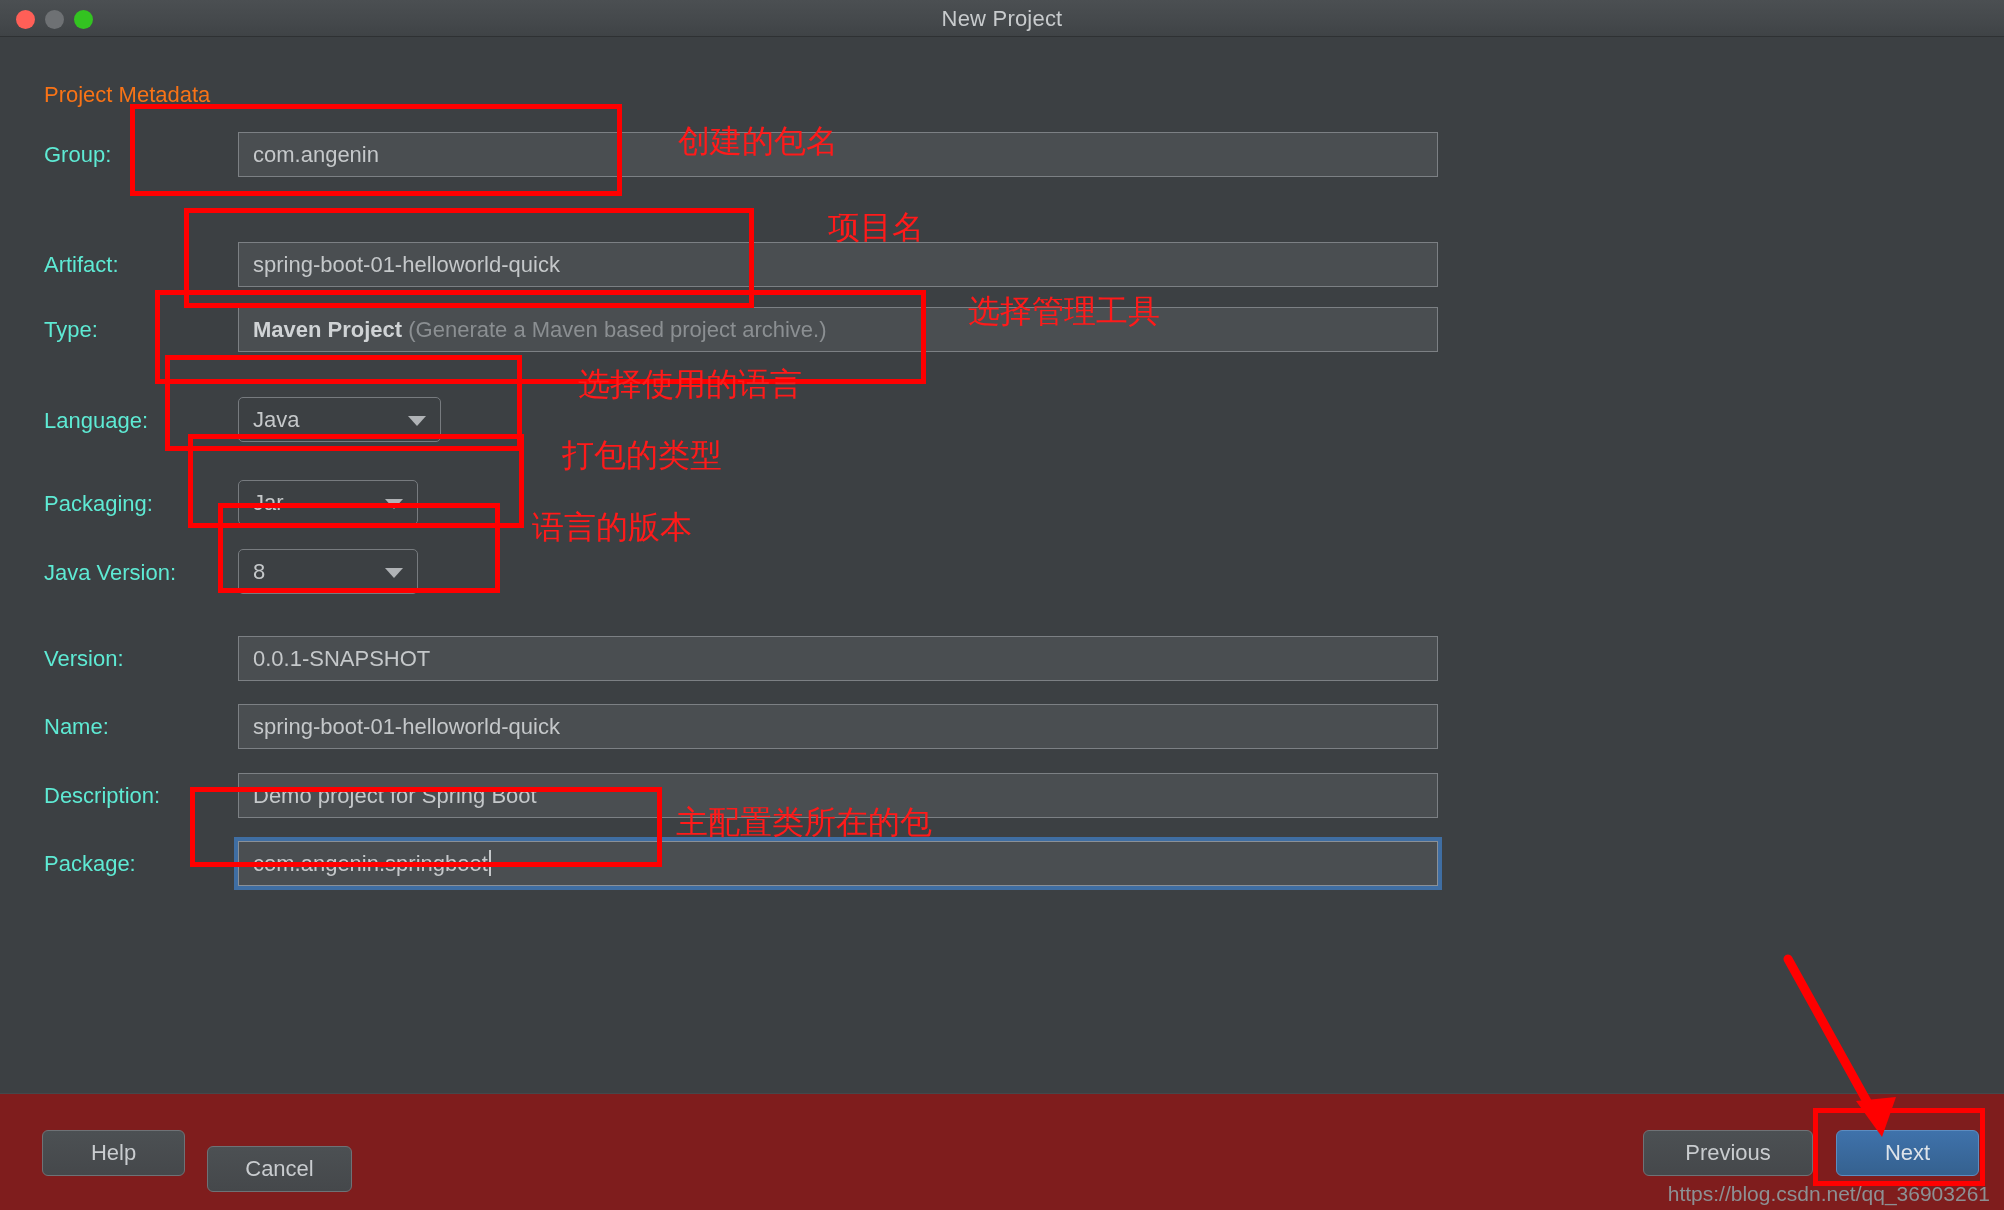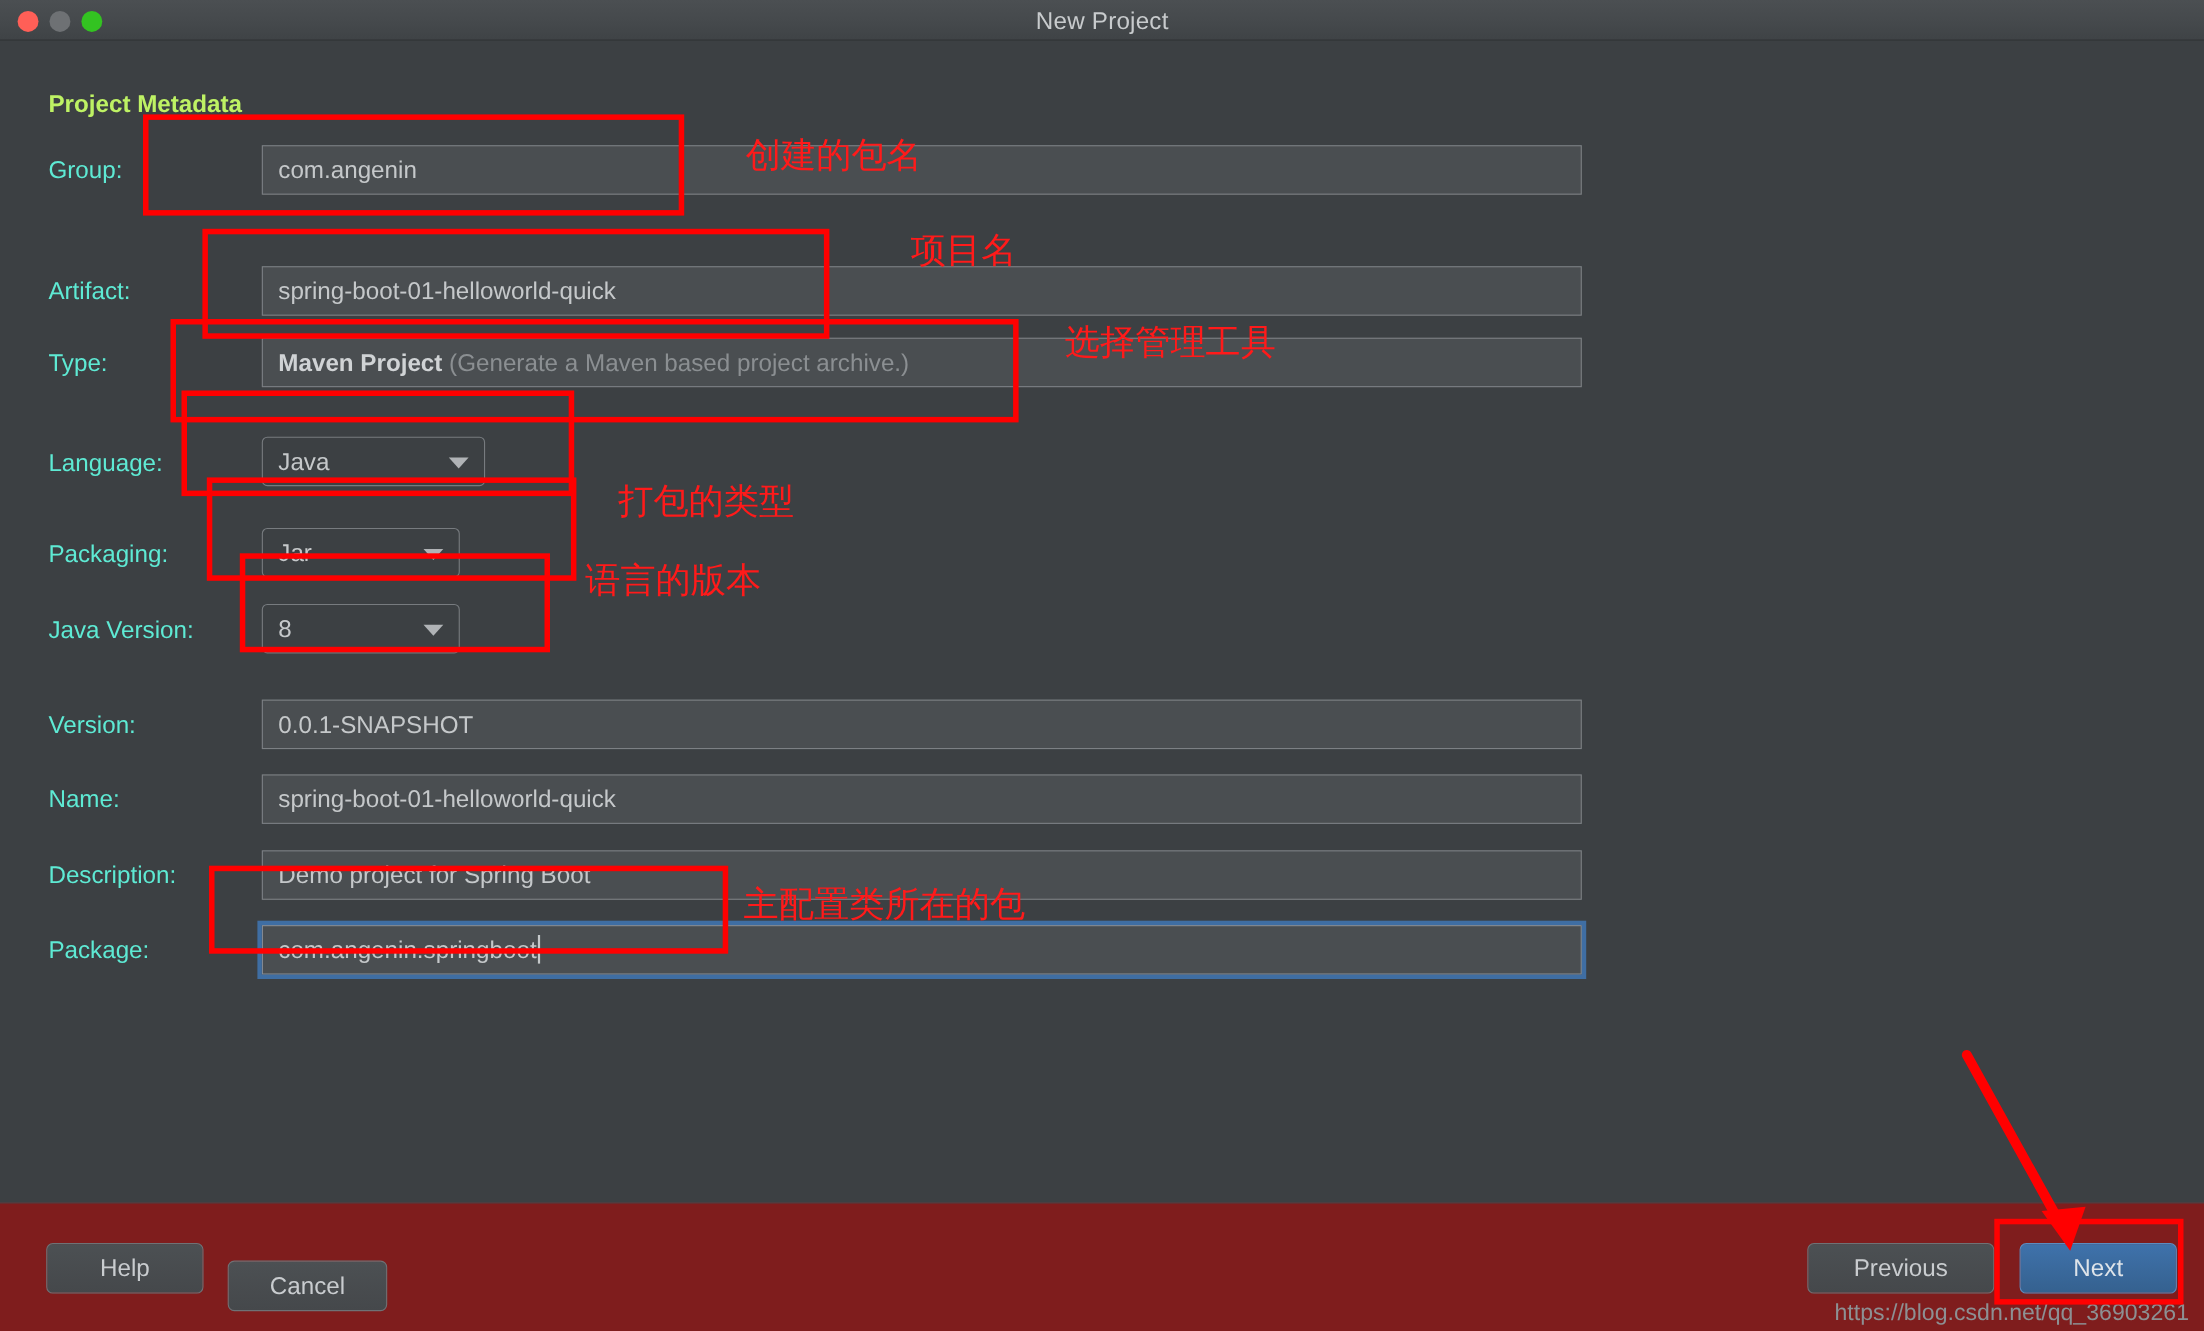--- a/index.html
+++ b/index.html
@@ -64,22 +64,22 @@
     width: 2004px;
     height: 1093px;
     background: #3c4043;
   }
 
   .section-title {
     position: absolute;
     left: 44px;
     top: 45px;
     font-size: 22px;
-    font-weight: bold;
-    color: #bef264;
+    font-weight: normal;
+    color: #f97316;
   }
 
   
   .row { position: absolute; left: 0; width: 2004px; }
   .row-label {
     position: absolute;
     left: 44px;
     font-size: 22px;
     color: #5eead4;
     white-space: nowrap;
@@ -281,20 +281,21 @@
   <div class="anno-box" style="left:130px; top:104px; width:492px; height:92px;"></div>
   <div class="anno-text" style="left:678px; top:120px;">创建的包名</div>
 
   <div class="anno-box" style="left:184px; top:208px; width:570px; height:100px;"></div>
   <div class="anno-text" style="left:828px; top:206px;">项目名</div>
 
   <div class="anno-box" style="left:155px; top:290px; width:771px; height:94px;"></div>
   <div class="anno-text" style="left:968px; top:290px;">选择管理工具</div>
 
   <div class="anno-box" style="left:165px; top:355px; width:357px; height:96px;"></div>
+  <div class="anno-text" style="left:578px; top:363px;">选择使用的语言</div>
 
   <div class="anno-box" style="left:188px; top:434px; width:336px; height:94px;"></div>
   <div class="anno-text" style="left:562px; top:434px;">打包的类型</div>
 
   <div class="anno-box" style="left:218px; top:503px; width:282px; height:90px;"></div>
   <div class="anno-text" style="left:532px; top:506px;">语言的版本</div>
 
   <div class="anno-box" style="left:190px; top:787px; width:472px; height:80px;"></div>
   <div class="anno-text" style="left:676px; top:801px;">主配置类所在的包</div>
 

